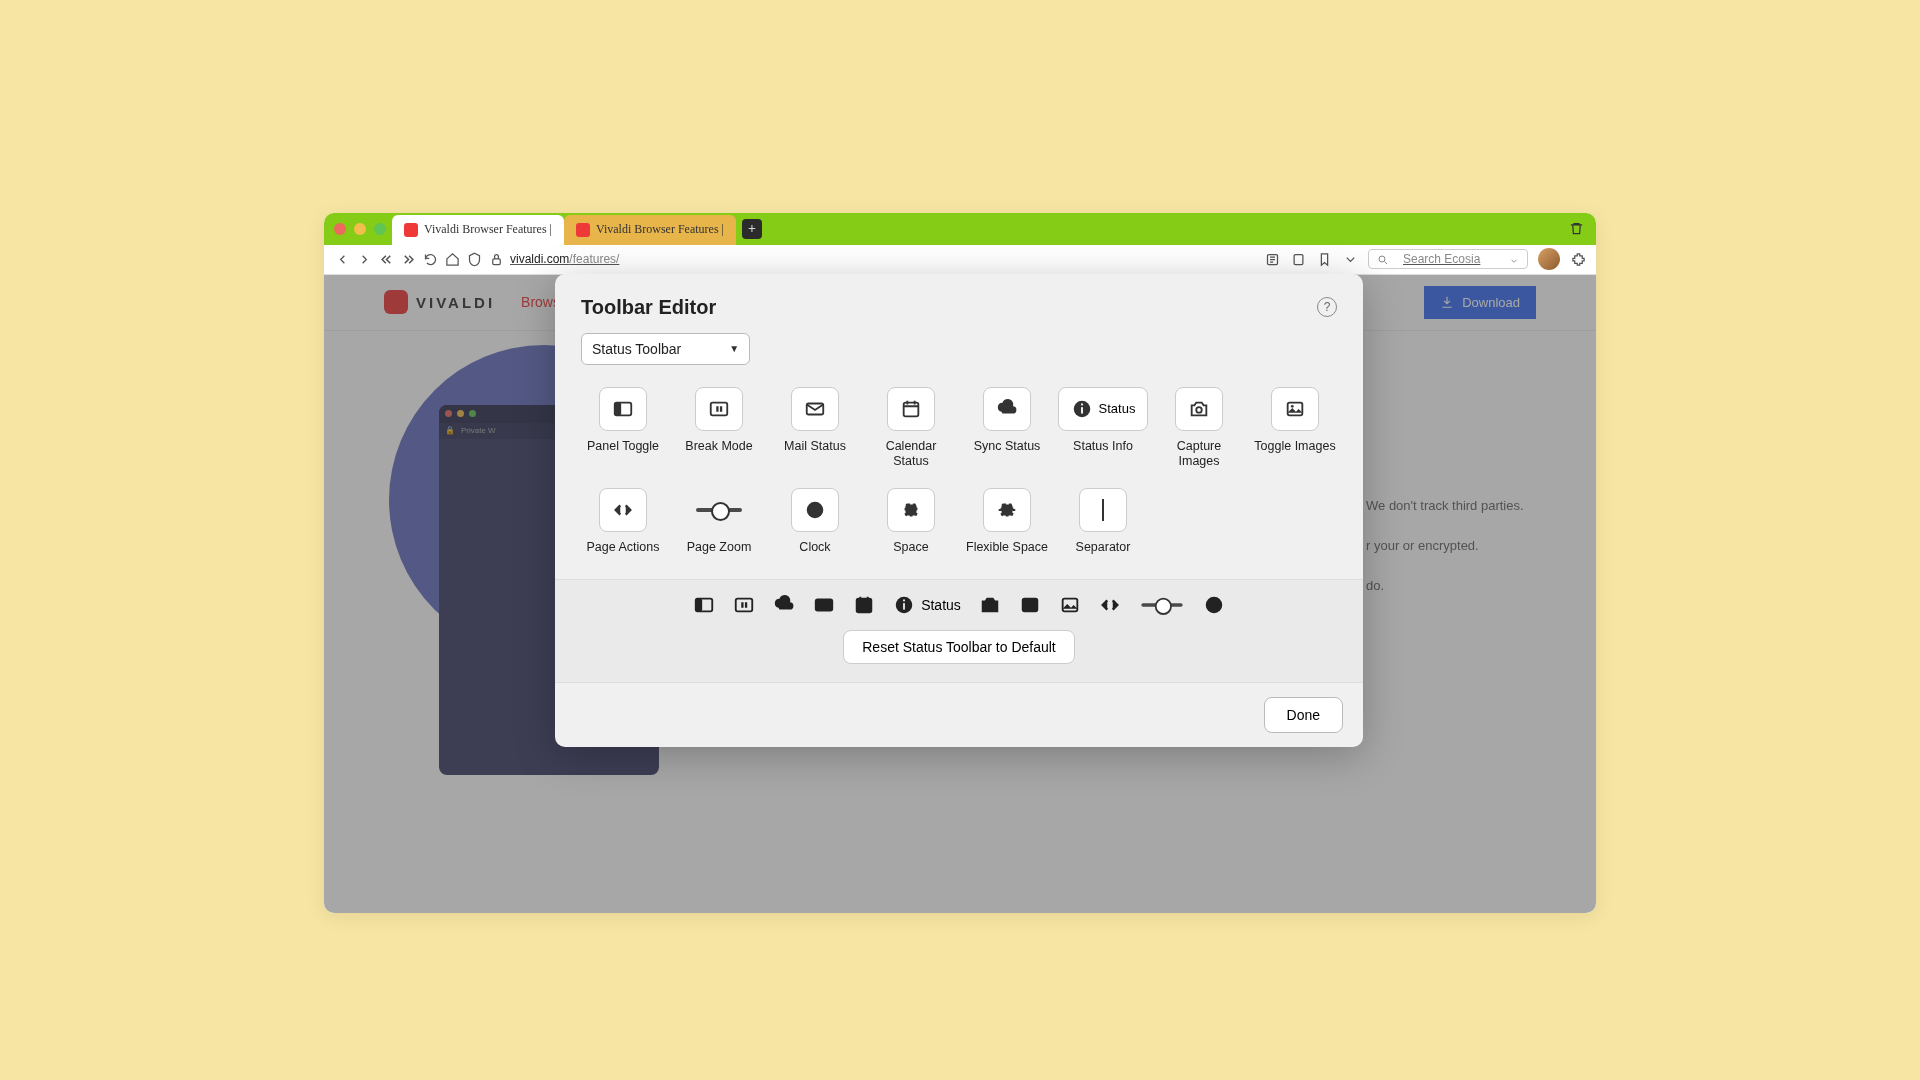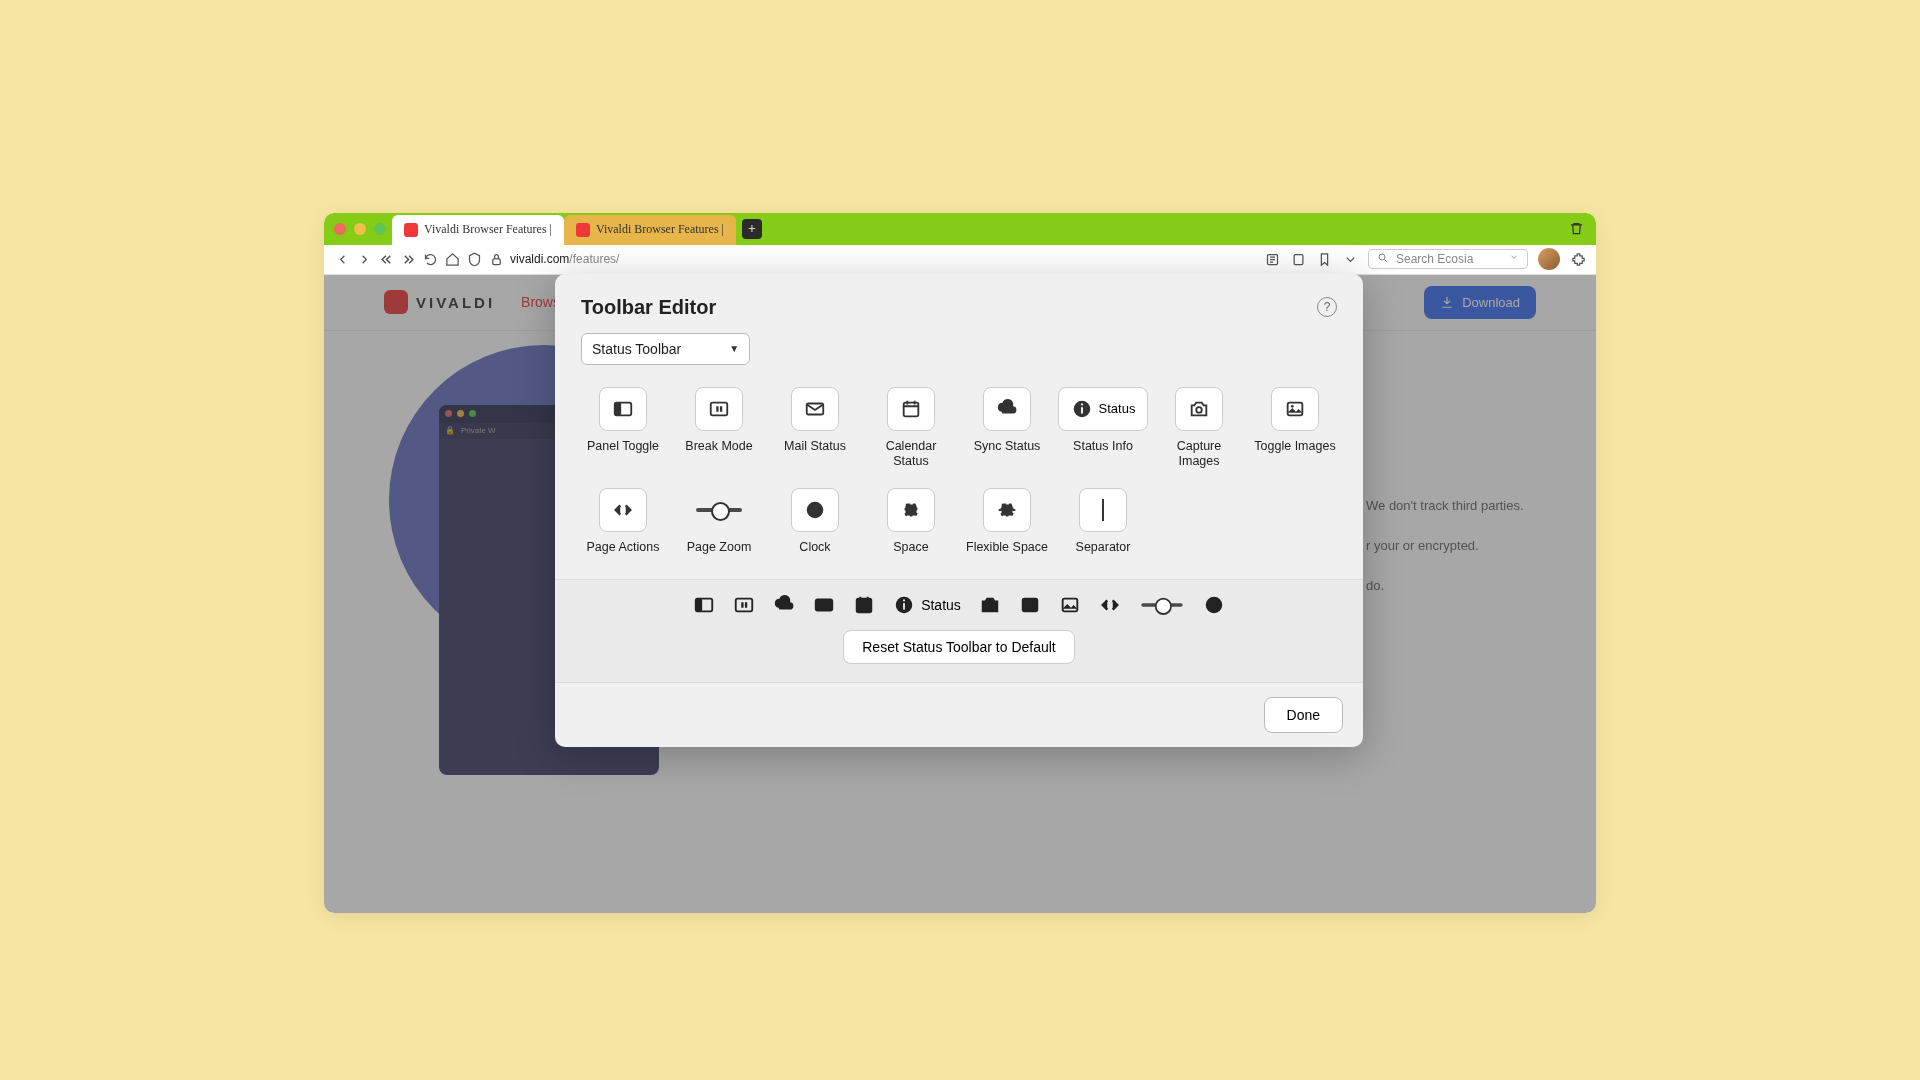--- a/index.html
+++ b/index.html
@@ -46,42 +46,42 @@
   border-radius:6px 6px 0 0; margin-top:2px;
   cursor:pointer;
 }
 .tab.active{background:#fff}
 .tab.inactive{background:#e7b54a}
 .vicon{width:14px;height:14px;border-radius:3px;background:#ef3939;display:inline-block}
 .new-tab{display:flex;align-items:center;justify-content:center;width:20px;height:20px;background:#2b2b2b;color:#fff;border-radius:4px;margin:6px 0 0 6px;font-size:14px;cursor:pointer}
 .trash{margin-left:auto;display:flex;align-items:center;padding-right:12px;color:#333}
 .addr-bar{
   height:30px;background:#fff;border-bottom:1px solid #ddd;
-  display:flex;align-items:center;gap:6px;padding:0 10px;color:#555;
+  display:flex;align-items:center;gap:6px;padding:0 10px;color:#555;text-decoration:underline;
 }
 .addr-bar .ti{width:16px;display:flex;justify-content:center;cursor:pointer}
 .addr-bar .ti svg{width:15px;height:15px;stroke:#555;fill:none;stroke-width:2}
 .url{font-size:12px;color:#888}
 .url .domain{color:#222}
 .addr-right{margin-left:auto;display:flex;align-items:center;gap:10px}
-.search-box{display:flex;align-items:flex-start;gap:7px;border:1px solid #ccc;border-radius:4px;padding:2px 8px;font-size:12px;color:#888;width:160px}
+.search-box{display:flex;align-items:flex-end;gap:14px;border:1px solid #ccc;border-radius:4px;padding:2px 8px;font-size:12px;color:#888;width:160px}
 .avatar{width:22px;height:22px;border-radius:50%;background:linear-gradient(135deg,#d9a066,#8b5a2b)}
 .page{
   height: calc(100% - 62px);
   background: #fff;
   position: relative;
 }
 .page-nav{
   height:56px;display:flex;align-items:center;gap:26px;padding:0 60px;border-bottom:1px solid #eee;
 }
 .brand{display:flex;align-items:center;gap:8px;font-weight:700;letter-spacing:3px;font-size:15px;color:#333}
 .brand-logo{width:24px;height:24px;border-radius:6px;background:#ef3939;display:inline-block}
 .nav-link{font-size:14px;color:#333;cursor:pointer}
 .nav-link.active{color:#ef3939}
-.dl-btn{margin-left:auto;background:#3a6df0;color:#fff;border:none;border-radius:8px;padding:9px 16px;font-size:13px;display:flex;gap:8px;align-items:center;cursor:pointer}
+.dl-btn{margin-left:auto;background:#3a6df0;color:#fff;border:none;border-radius:0;padding:9px 16px;font-size:13px;display:flex;gap:8px;align-items:center;cursor:pointer}
 .hero{position:absolute;left:65px;top:70px;display:flex;align-items:center}
 .circle{width:310px;height:310px;border-radius:50%;background:#5563b9;opacity:.9}
 .mini{position:absolute;left:115px;top:130px;width:220px;height:370px;background:#3e4168;border-radius:8px;overflow:hidden}
 .mini .mtop{height:18px;background:#2e3050;display:flex;align-items:center;gap:5px;padding-left:6px}
 .mini .mtop span{width:7px;height:7px;border-radius:50%;background:#ec6a5e}
 .mini .mtop span:nth-child(2){background:#f4be4f}.mini .mtop span:nth-child(3){background:#61c554}
 .mini .murl{height:16px;background:#35385a;font-size:8px;color:#aaa;display:flex;align-items:center;gap:6px;padding:0 6px}
 .bg-text{position:absolute;right:-10px;top:220px;width:240px;font-size:13px;color:#666;line-height:1.7}
 .bg-text p{margin-bottom:18px}
 .dim-overlay{

